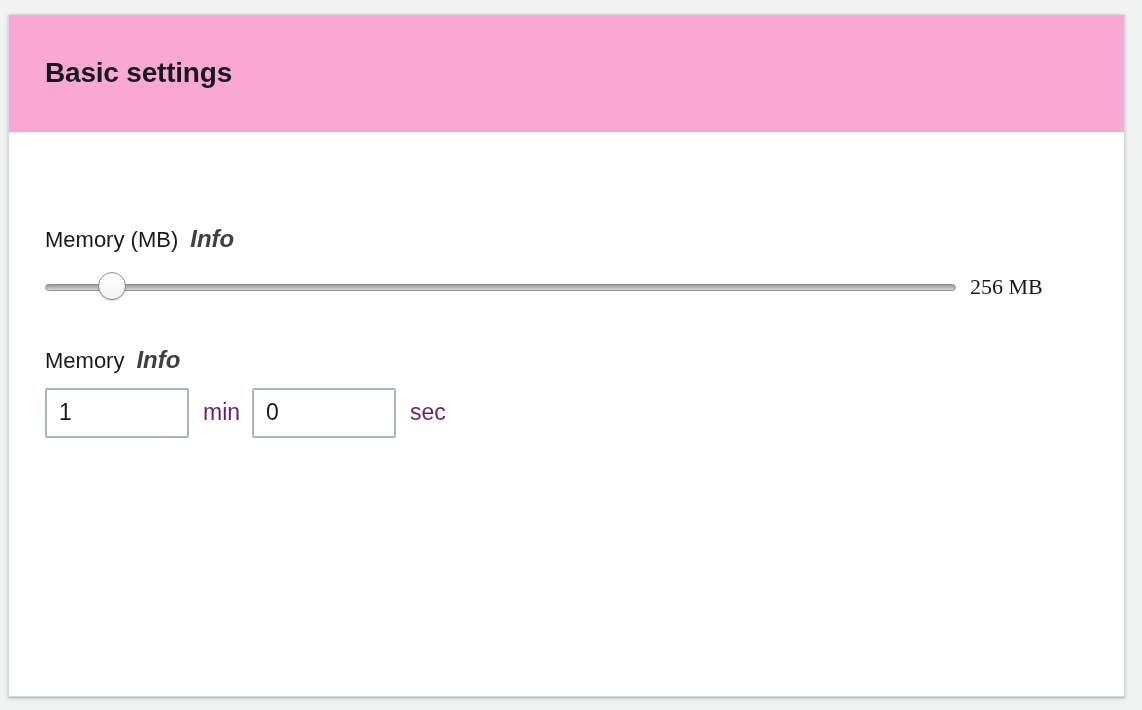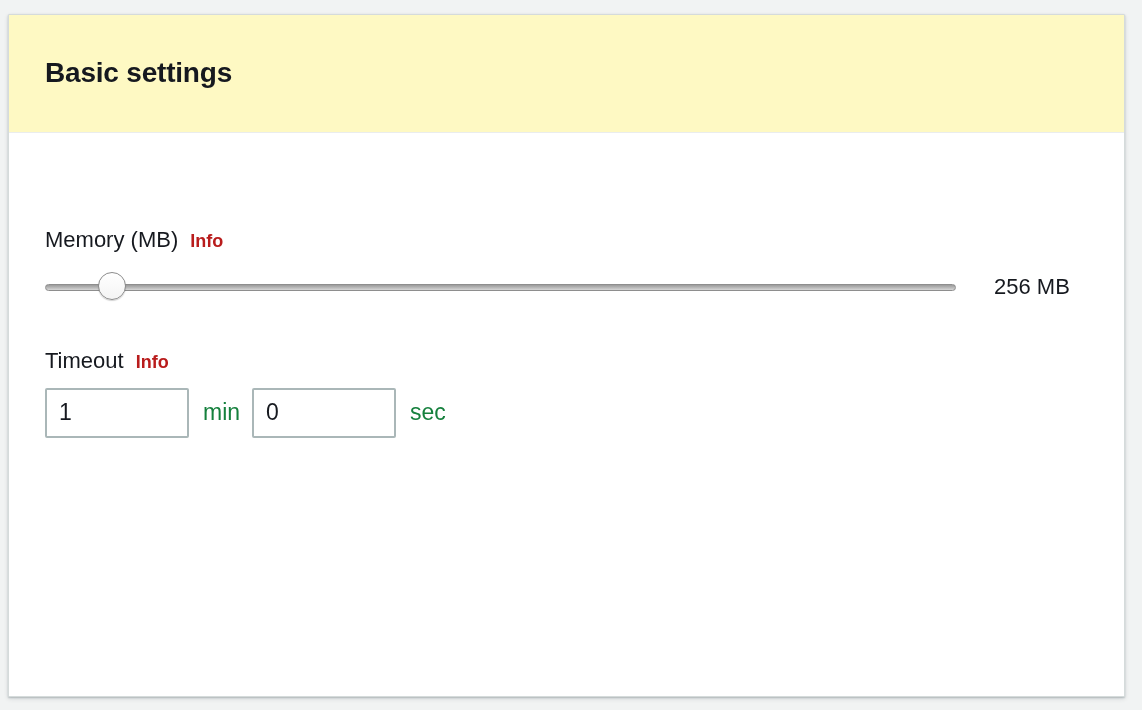--- a/index.html
+++ b/index.html
@@ -24,21 +24,21 @@
     width: 1117px;
     height: 683px;
     background: #ffffff;
     border: 1px solid #d5dbdb;
     border-radius: 1px;
     box-shadow: 0 1px 2px rgba(0,28,36,0.22), 0 2px 5px rgba(0,28,36,0.10);
   }
 
   .panel-header {
     height: 118px;
-    background: #fef9c3;
+    background: #f9a8d4;
     border-bottom: 1px solid #eaeded;
     display: flex;
     align-items: center;
     padding: 0 36px;
   }
 
   .panel-title {
     font-size: 28px;
     font-weight: bold;
     color: #16191f;
@@ -58,26 +58,27 @@
   .field-label {
     font-size: 22px;
     color: #16191f;
     line-height: 1.2;
     display: flex;
     align-items: baseline;
     gap: 12px;
   }
 
   .info-link {
-    font-size: 18px;
+    font-size: 24px;
     font-weight: bold;
-    color: #b91c1c;
+    color: #404040;
     cursor: pointer;
     text-decoration: none;
     line-height: 1;
+    font-style: italic;
   }
 
   .field-hint {
     font-size: 19px;
     color: #687078;
     line-height: 1.3;
     margin-top: 9px;
   }
 
   .text-input {
@@ -131,22 +132,23 @@
     border-radius: 50%;
     background: linear-gradient(180deg, #ffffff 0%, #f4f4f4 100%);
     border: 1px solid #8c8c8c;
     box-shadow: 0 1px 1px rgba(0,0,0,0.18);
     cursor: pointer;
   }
 
   .slider-value {
     font-size: 22px;
     color: #16191f;
-    margin-left: 38px;
+    margin-left: 14px;
     white-space: nowrap;
+    font-family: Liberation Serif, serif;
   }
 
   
   .timeout-section { margin-top: 46px; }
 
   .timeout-row {
     display: flex;
     align-items: center;
     margin-top: 13px;
   }
@@ -159,21 +161,21 @@
     border-radius: 2px;
     font-family: "Liberation Sans", sans-serif;
     font-size: 23px;
     color: #16191f;
     padding: 0 12px;
     outline: none;
   }
 
   .unit-label {
     font-size: 23px;
-    color: #15803d;
+    color: #701a75;
     margin: 0 12px 0 14px;
     white-space: nowrap;
   }
 </style>
 </head>
 <body>
 
 <div class="panel">
 
   <div class="panel-header">
@@ -193,21 +195,21 @@
         <div class="slider-wrap">
           <div class="slider-track"></div>
           <div class="slider-thumb" id="memory-thumb" style="left: 52.98px;"></div>
         </div>
         <div class="slider-value">256 MB</div>
       </div>
     </div>
 
     <div class="field-group timeout-section">
       <div class="field-label">
-        <span>Timeout</span>
+        <span>Memory</span>
         <a class="info-link">Info</a>
       </div>
 
       <div class="timeout-row">
         <input class="timeout-input" type="text" value="1" style="">
         <span class="unit-label">min</span>
         <input class="timeout-input" type="text" value="0" style="">
         <span class="unit-label">sec</span>
       </div>
     </div>

